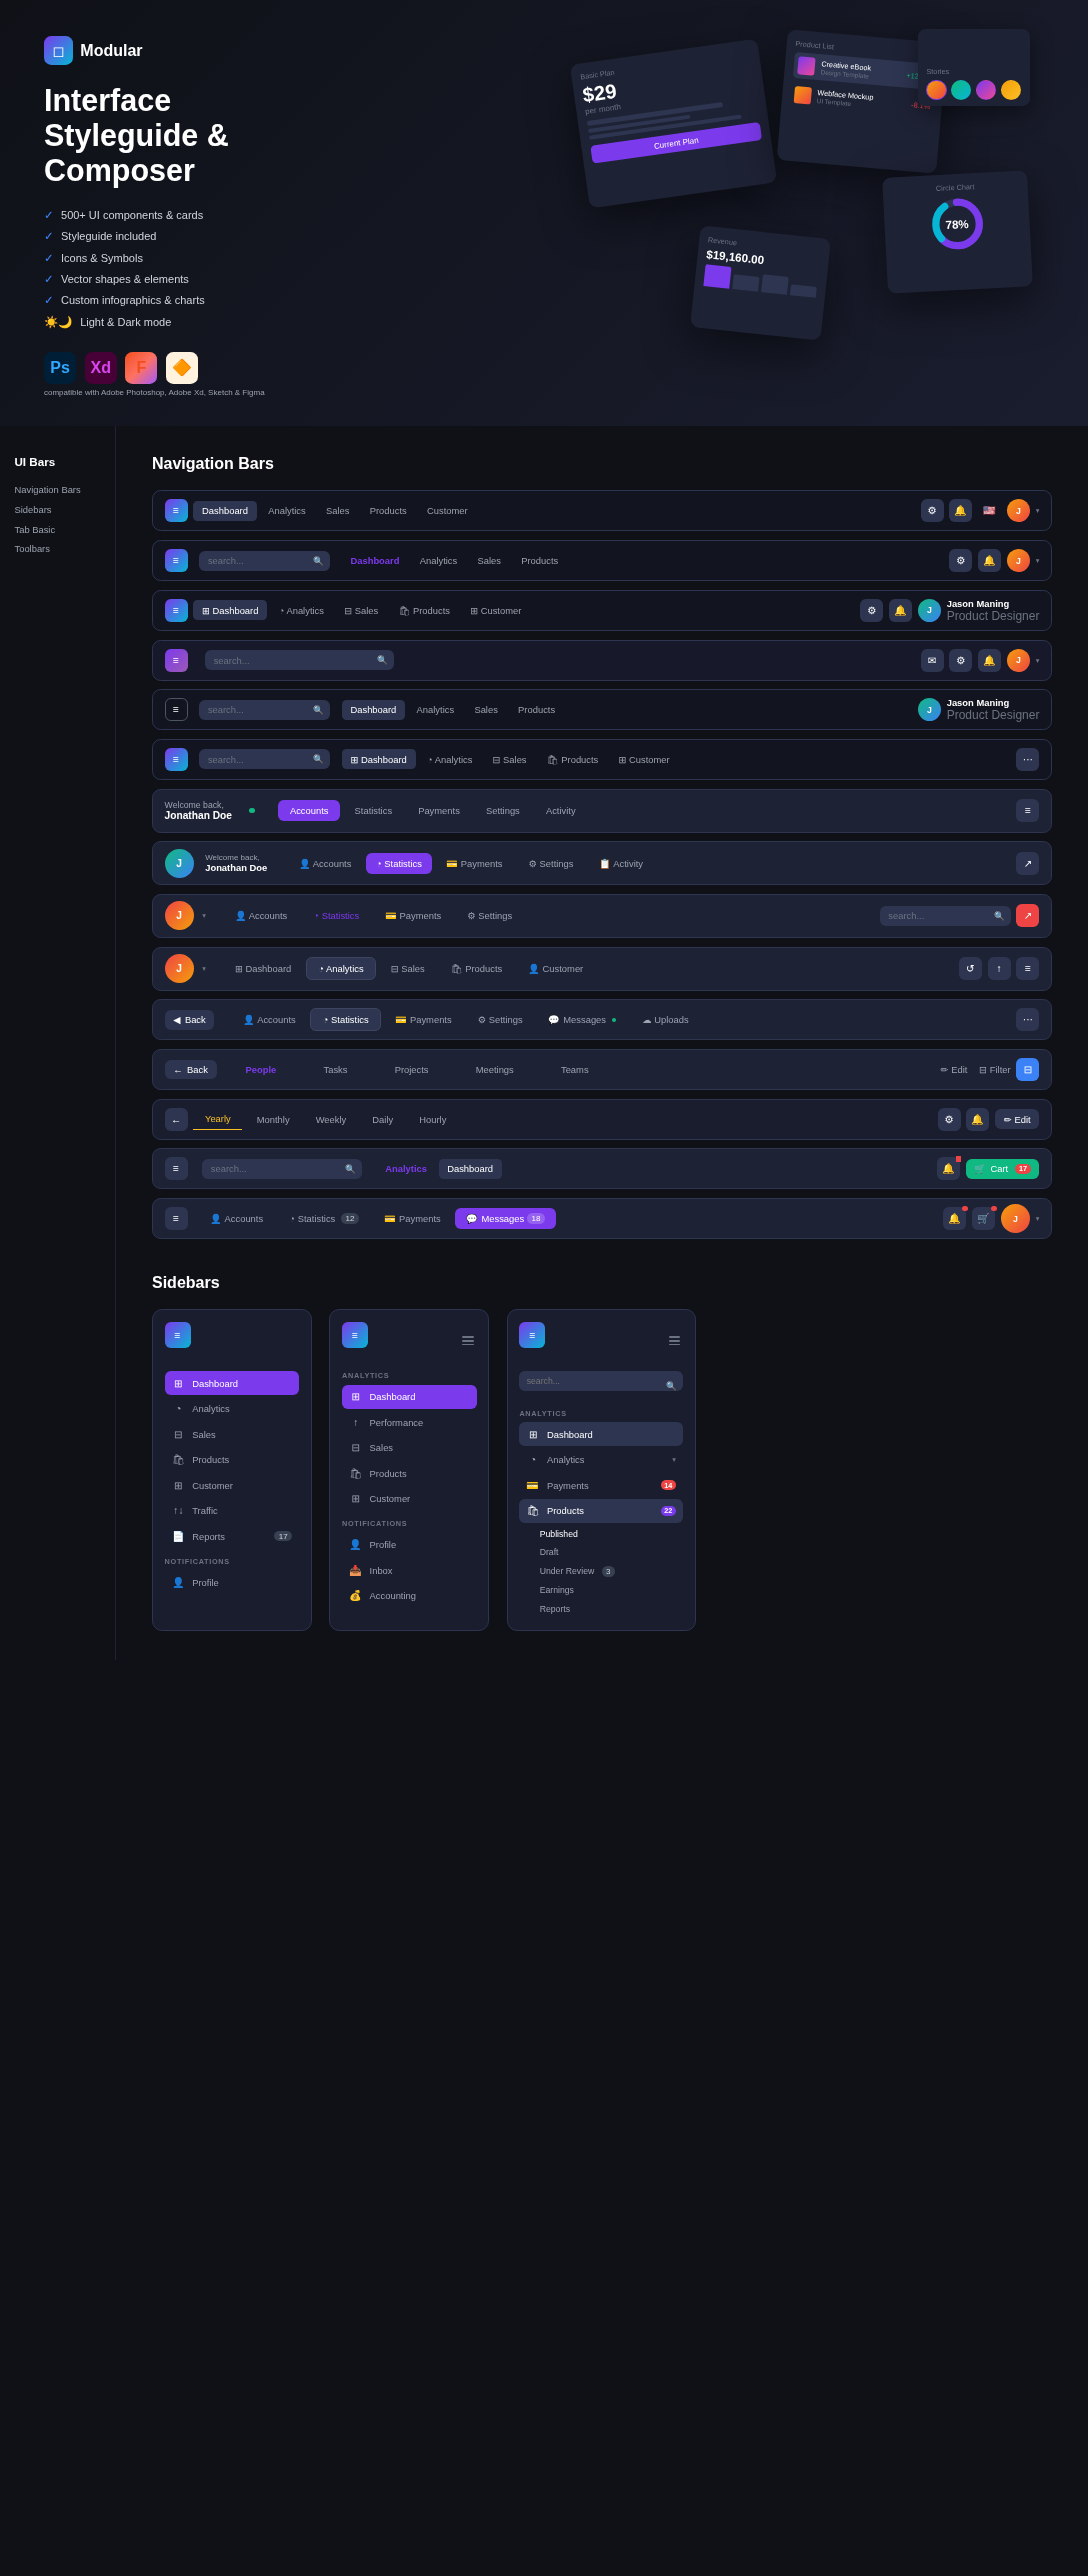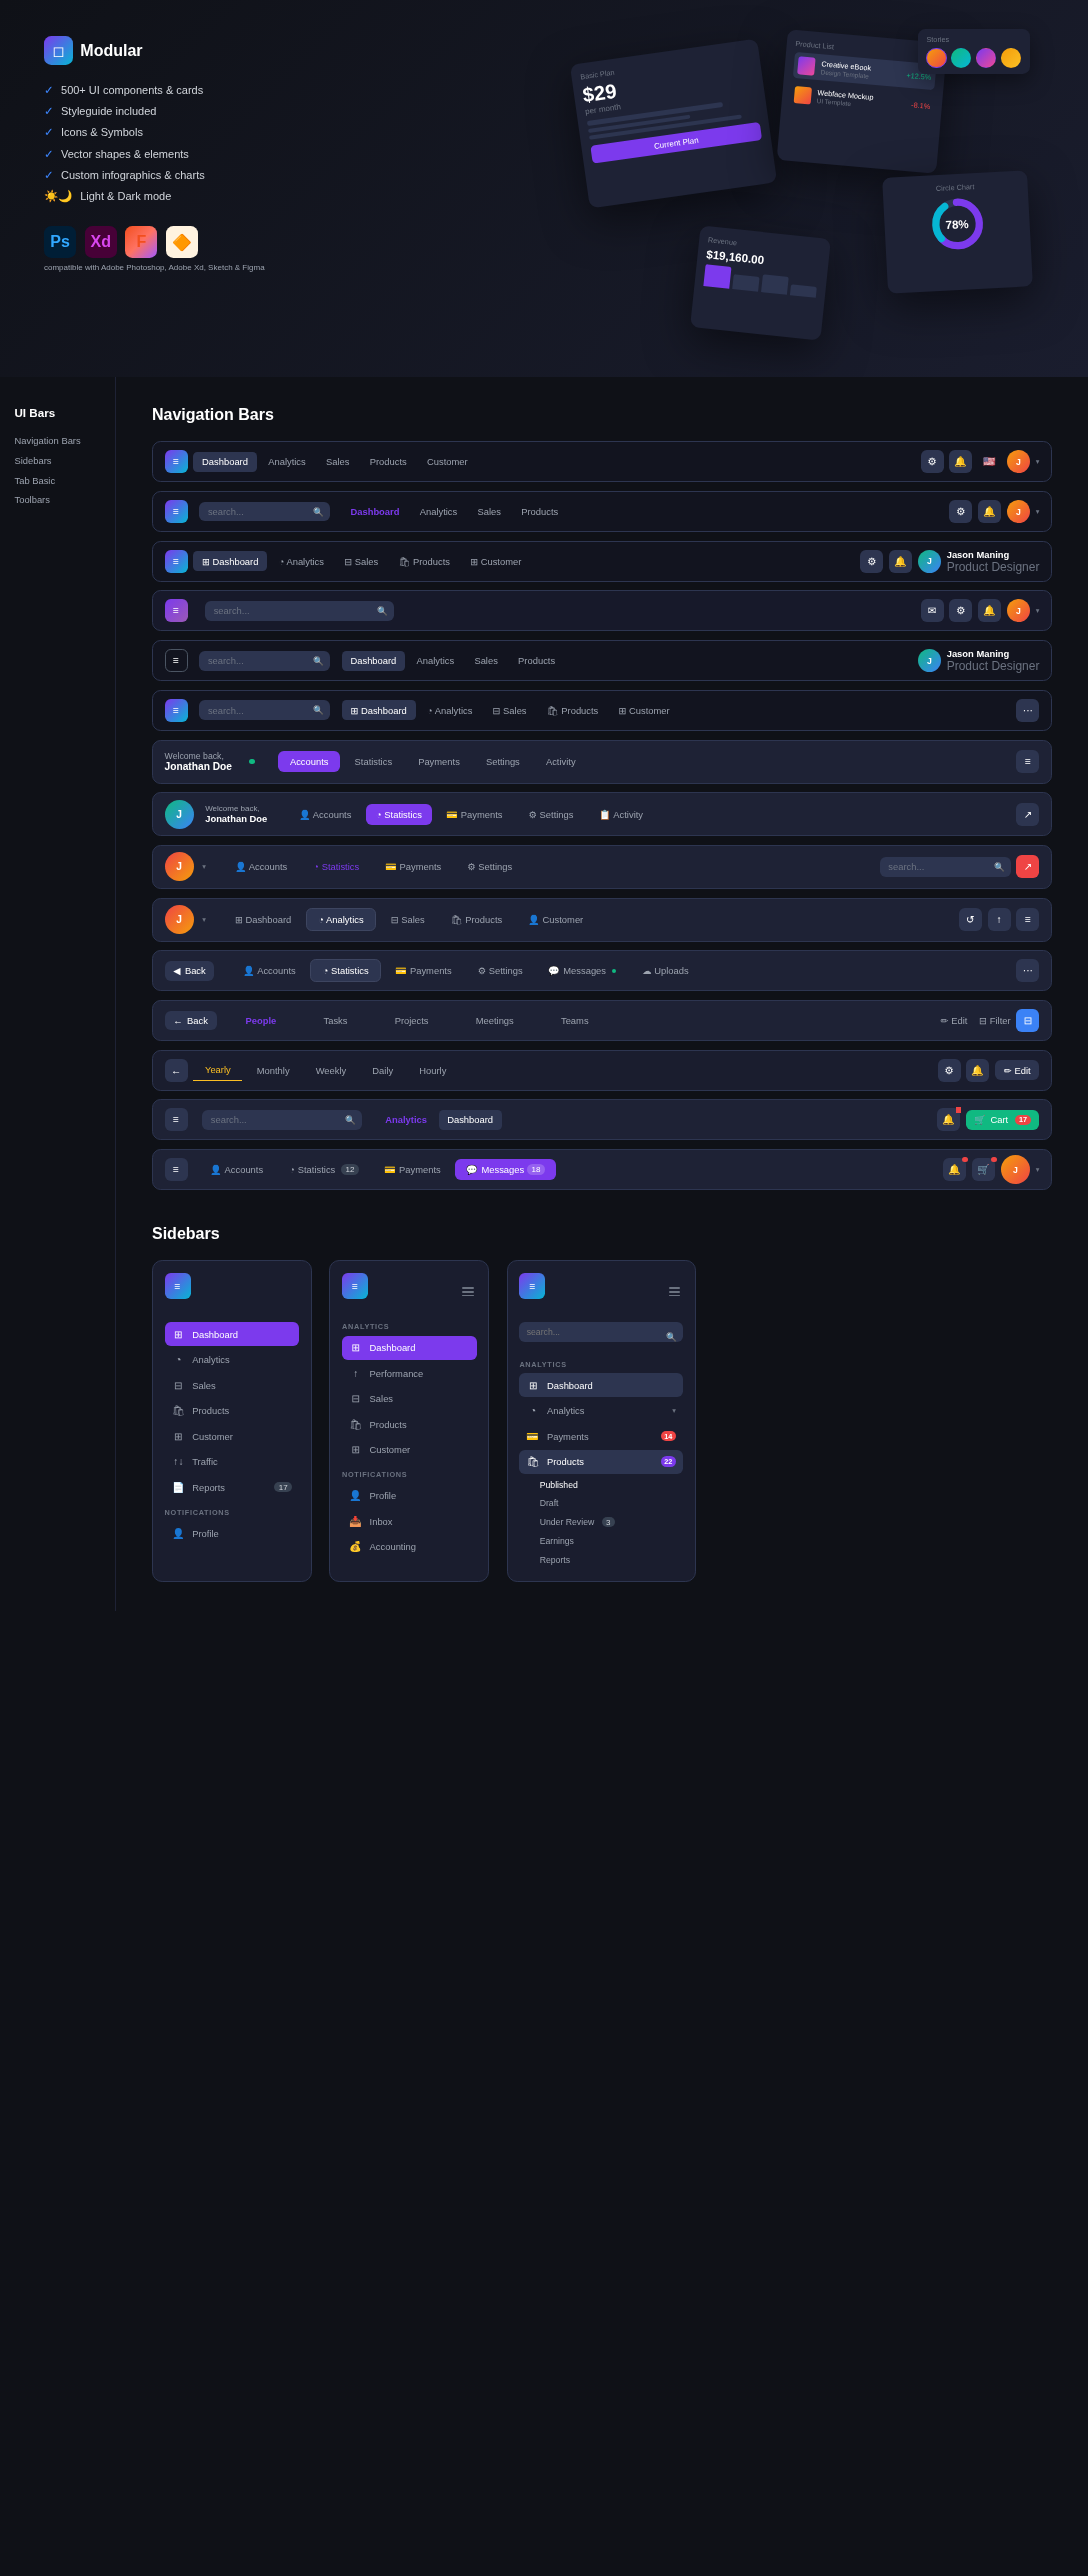--- a/index.html
+++ b/index.html
@@ -244,20 +244,21 @@
   </style>
 </head>
 <body>
 
 <div class="hero">
   <div class="hero-left">
     <div class="logo">
       <div class="logo-icon">◻</div>
       <span class="logo-text">Modular</span>
     </div>
+    <h1 class="hero-title">Interface Styleguide &amp; Composer</h1>
     <ul class="feature-list">
       <li class="feature-item">
           <span class="check-icon">✓</span>
           <span>500+ UI components &amp; cards</span>
         </li>
       <li class="feature-item">
           <span class="check-icon">✓</span>
           <span>Styleguide included</span>
         </li>
       <li class="feature-item">
@@ -344,21 +345,21 @@
         <div style="display:flex;gap:2.9px;margin-top:4.4px;">
           <div style="flex:1;height:22px;background:#7c3aed;border-radius:2.2px 2.2px 0 0;align-self:flex-end;"></div>
           <div style="flex:1;height:14.5px;background:#2d3550;border-radius:2.2px 2.2px 0 0;align-self:flex-end;"></div>
           <div style="flex:1;height:18px;background:#2d3550;border-radius:2.2px 2.2px 0 0;align-self:flex-end;"></div>
           <div style="flex:1;height:11px;background:#2d3550;border-radius:2.2px 2.2px 0 0;align-self:flex-end;"></div>
         </div>
       </div>
     </div>
 
     <div style="position:absolute;top:0;right:14.5px;background:#1e2235;border-radius:7.3px;padding:5.8px 8.7px;box-shadow:0 7.3px 22px rgba(0,0,0,0.4);">
-      <div style="font-size:7.3px;color:#6b7280;margin-bottom:4.4px;">Stories</div>
+      <div style="font-size:7.3px;color:#6b7280;margin-bottom:4.4px;margin-top:32px;">Stories</div>
       <div style="display:flex;gap:4.4px;">
         <div style="width:20.3px;height:20.3px;border-radius:50%;background:linear-gradient(135deg,#f59e0b,#ef4444);border:1.5px solid #7c3aed;"></div>
         <div style="width:20.3px;height:20.3px;border-radius:50%;background:linear-gradient(135deg,#10b981,#06b6d4);border:1.5px solid transparent;"></div>
         <div style="width:20.3px;height:20.3px;border-radius:50%;background:linear-gradient(135deg,#7c3aed,#ec4899);border:1.5px solid transparent;"></div>
         <div style="width:20.3px;height:20.3px;border-radius:50%;background:linear-gradient(135deg,#f59e0b,#fbbf24);border:1.5px solid transparent;"></div>
       </div>
     </div>
   </div>
 </div>
 

